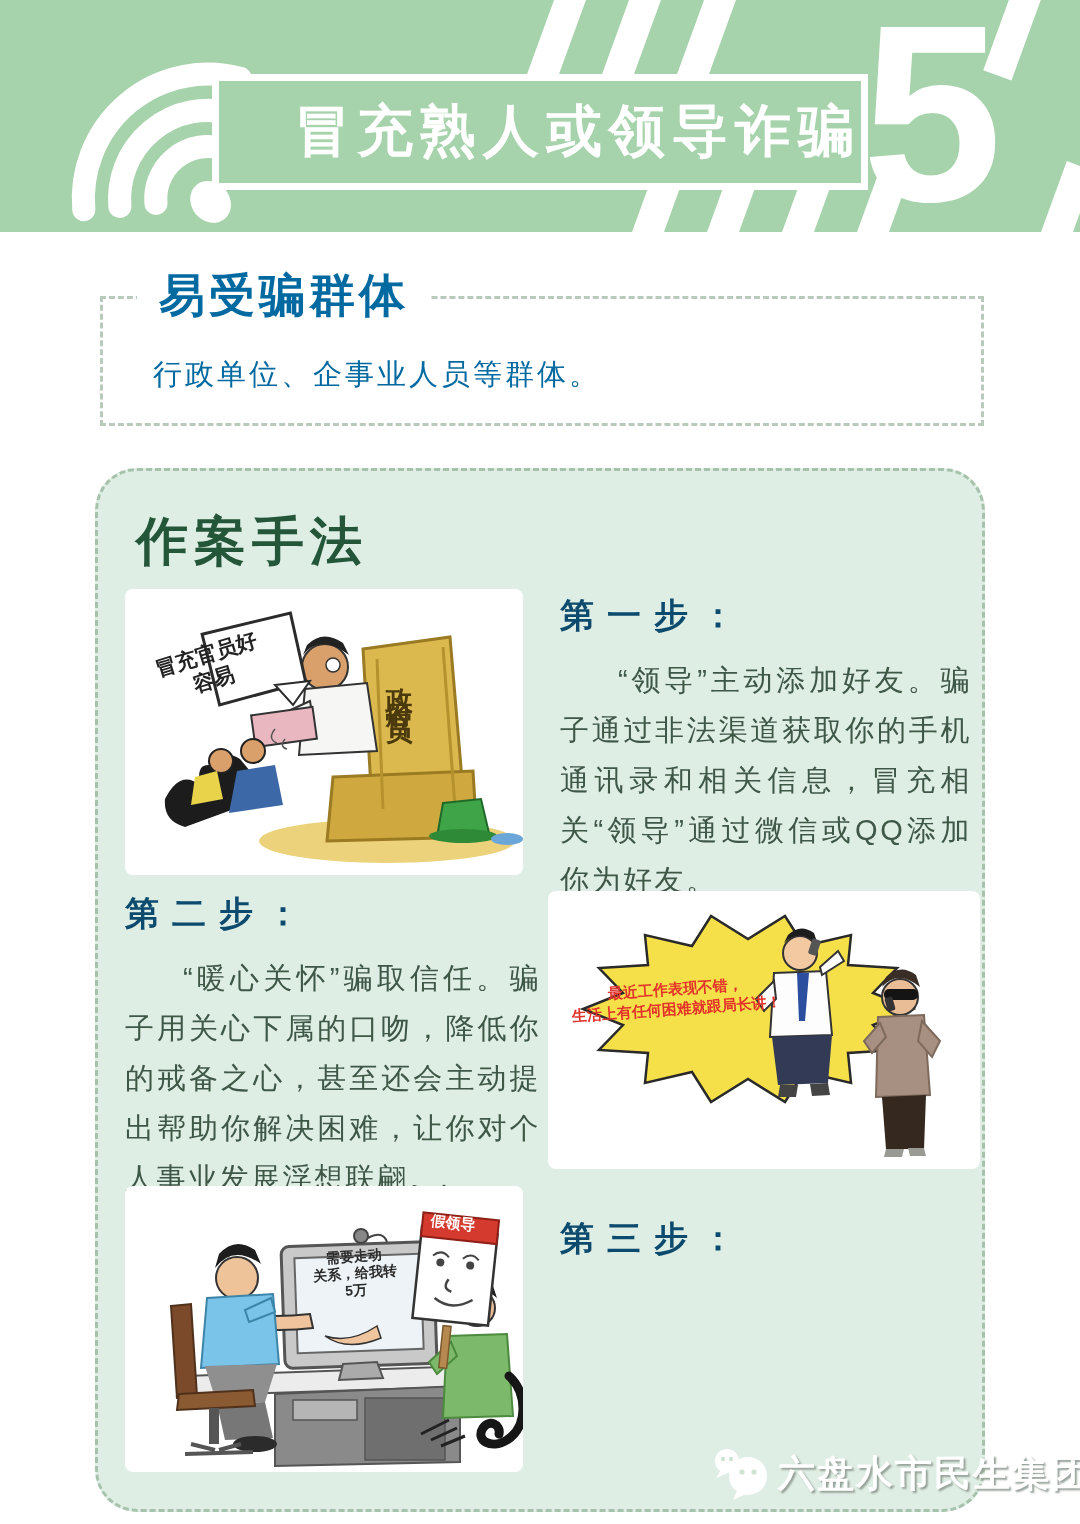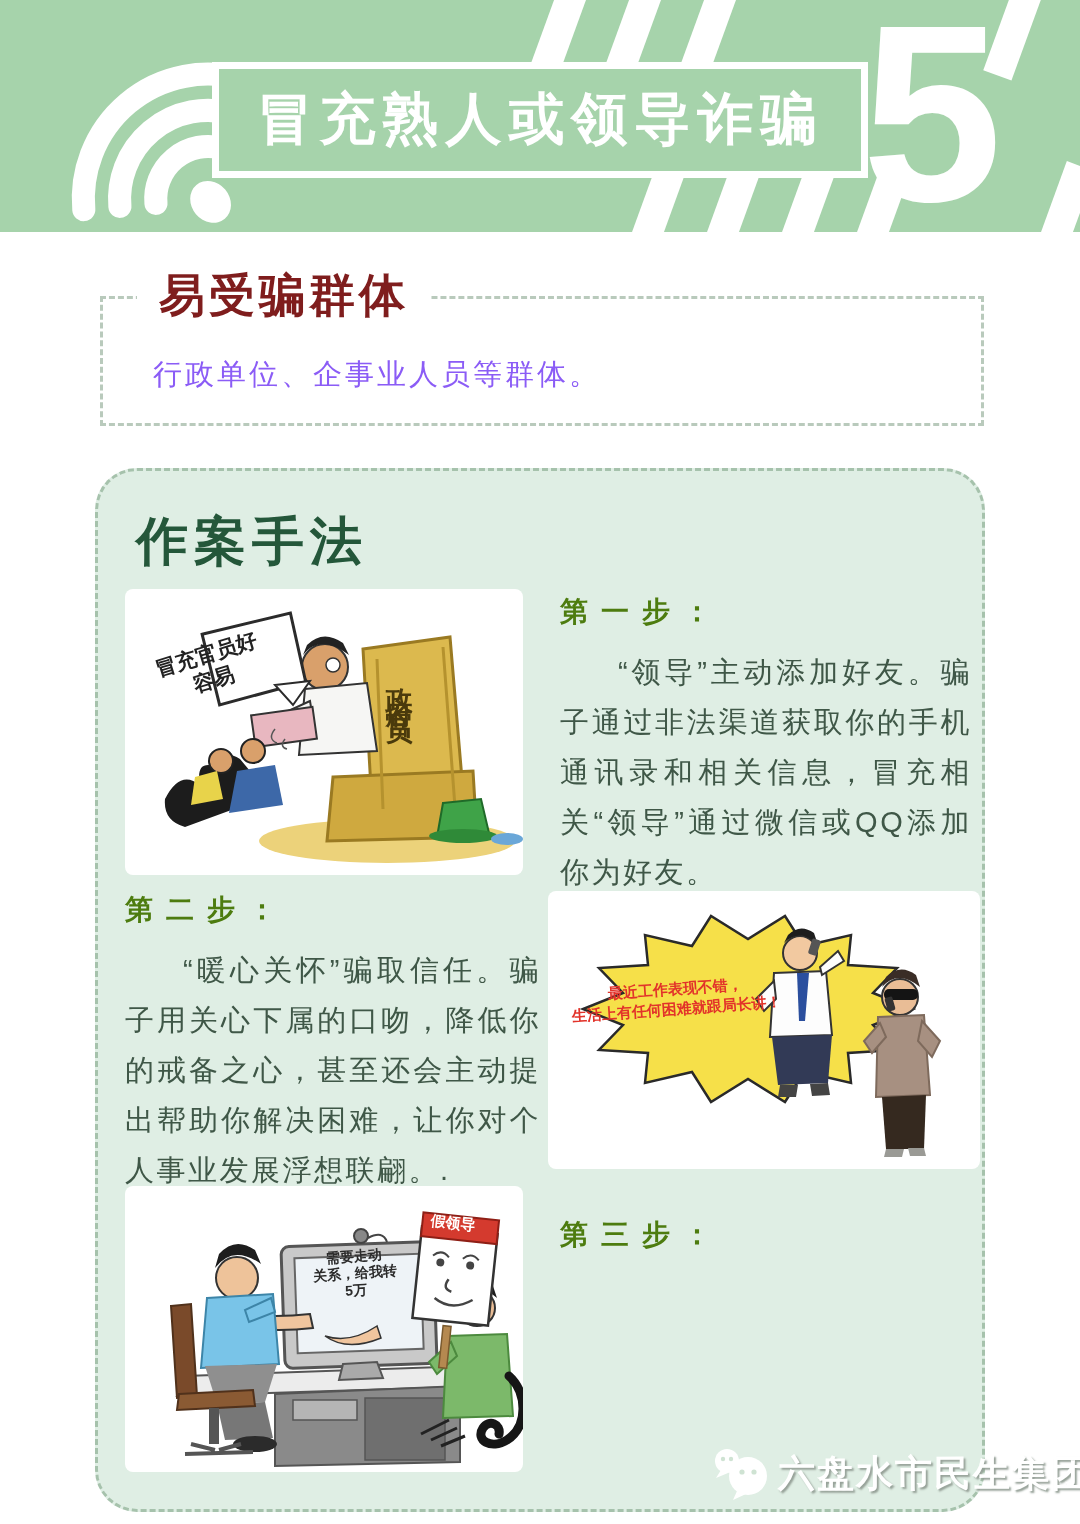--- a/index.html
+++ b/index.html
@@ -5,48 +5,48 @@
   * { margin:0; padding:0; box-sizing:border-box; }
   html,body { background:#ffffff; }
   body { font-family:"Liberation Sans", sans-serif; }
   .page { position:relative; width:1080px; height:1524px; background:#ffffff; overflow:hidden; margin:0 auto; }
 
   
   .header { position:absolute; left:0; top:0; width:1080px; height:232px; background:#a6d3ab; overflow:hidden; }
   .stripe { position:absolute; width:30px; background:#ffffff; transform:rotate(20deg); }
   .stripe.t { top:-42px; height:150px; }
   .stripe.b { top:162px; height:140px; }
-  .title-box { position:absolute; left:212px; top:62px; width:656px; height:116px;
-               background:#a6d3ab; border:7px solid #ffffff; display:flex; align-items:center; justify-content:center; }
+  .title-box { position:absolute; left:212px; top:74px; width:656px; height:116px;
+               background:#a6d3ab; border:7px solid #ffffff; display:flex; align-items:center; justify-content:flex-end; }
   .title-box span { color:#ffffff; font-size:56px; font-weight:800; letter-spacing:7px; white-space:nowrap; }
   .big-number { position:absolute; left:862px; top:-12px; color:#ffffff; font-size:252px; font-weight:700; line-height:252px; }
   .wifi { position:absolute; left:58px; top:38px; width:300px; height:205px; }
 
   
   .victims-box { position:absolute; left:100px; top:296px; width:884px; height:130px; border:3px dashed #b9cabc; }
   .victims-title { position:absolute; left:34px; top:-34px; background:#ffffff; padding:0 22px;
-                   color:#7f1d1d; font-size:46px; font-weight:800; letter-spacing:4px; }
-  .victims-body { position:absolute; left:50px; top:56px; color:#8b5cf6; font-size:29px; letter-spacing:3px;font-family:Liberation Mono, monospace; }
+                   color:#0369a1; font-size:46px; font-weight:800; letter-spacing:4px; }
+  .victims-body { position:absolute; left:50px; top:56px; color:#0369a1; font-size:29px; letter-spacing:3px;font-family:Liberation Mono, monospace; }
 
   
   .methods-box { position:absolute; left:95px; top:468px; width:890px; height:1044px;
                  background:#dfeee4; border:3px dashed #a6c2ac; border-radius:42px; }
   .methods-title { position:absolute; left:38px; top:36px; color:#24573a; font-size:52px; font-weight:800; letter-spacing:6px; }
 
   .illus { position:absolute; background:#ffffff; border-radius:8px; overflow:hidden; }
   .illus svg { display:block; width:100%; height:100%; }
   #illus-1 { left:27px; top:118px; width:398px; height:286px; }
   #illus-2 { left:450px; top:420px; width:432px; height:278px; }
   #illus-3 { left:27px; top:715px; width:398px; height:286px; }
 
   .step { position:absolute; }
   #step-1 { left:462px; top:122px; width:412px; }
   #step-2 { left:27px;  top:420px; width:416px; }
   #step-3 { left:462px; top:726px; width:412px;margin-top:19px; }
-  .step h3 { color:#4d7c0f; font-size:28px; font-weight:800; letter-spacing:13px; margin-bottom:16px; white-space:nowrap; }
+  .step h3 { color:#0c4a6e; font-size:34px; font-weight:800; letter-spacing:13px; margin-bottom:16px; white-space:nowrap; }
   .step p  { color:#3f5747; font-size:29px; line-height:50px; letter-spacing:2.5px;
              text-align:justify; text-indent:2em; }
 
   
   .ov { position:absolute; pointer-events:none; }
   .sign-text { left:26px; top:52px; width:118px; transform:rotate(-17deg); color:#222222;
                font-size:21px; font-weight:700; line-height:26px; text-align:center; }
   .throne-text { left:256px; top:78px; writing-mode:vertical-rl; color:#4a3a0c; font-size:27px;
                  font-weight:700; letter-spacing:10px; }
   .bubble-text { left:18px; top:88px; width:220px; transform:rotate(-4deg); color:#e2332a;

